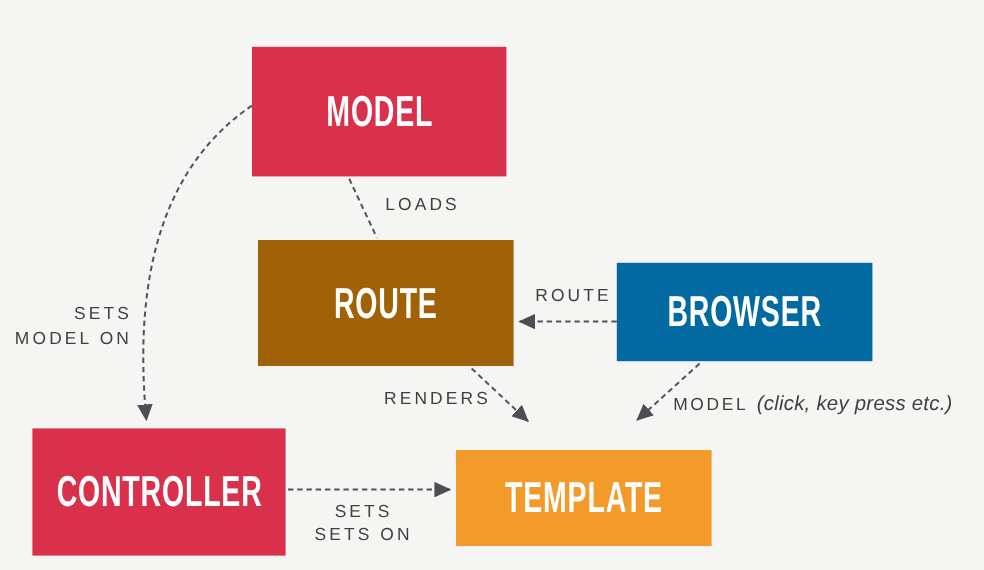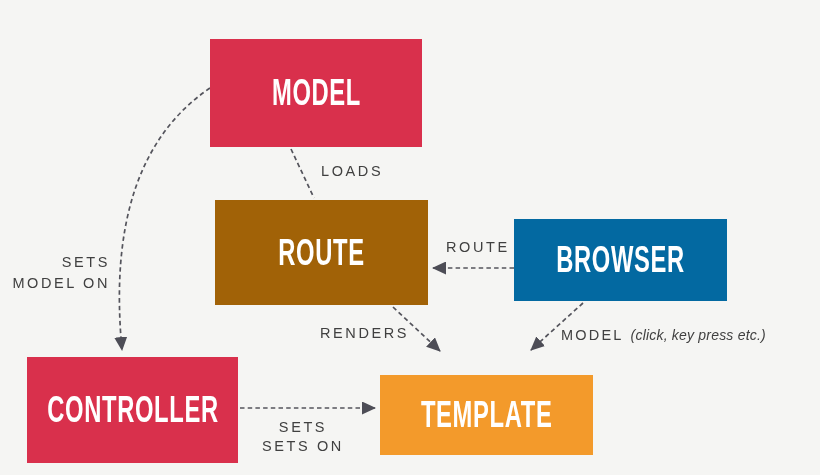--- a/index.html
+++ b/index.html
@@ -52,21 +52,21 @@
     color: #404040;
     white-space: nowrap;
   }
   .edge-label .line { display: block; }
   .edge-label.loads   { left: 321px; top: 163px; }
   .edge-label.visit   { left: 446px; top: 239px; }
   .edge-label.renders { left: 320px; top: 325px; }
   .edge-label.event   { left: 561px; top: 327px; letter-spacing: 2.2px; }
   .edge-label.event .note {
     font-style: italic;
-    font-size: 14px;
+    font-size: 17px;
     letter-spacing: 0.2px;
     margin-left: 7px;
   }
   .edge-label.sets-model { left: 8px;  top: 252px; width: 102px; text-align: right;  line-height: 21px; }
   .edge-label.sets-state { left: 251px; top: 418px; width: 104px; text-align: center; line-height: 19px; }
 </style>
 </head>
 <body>
 
 <div class="stage">

